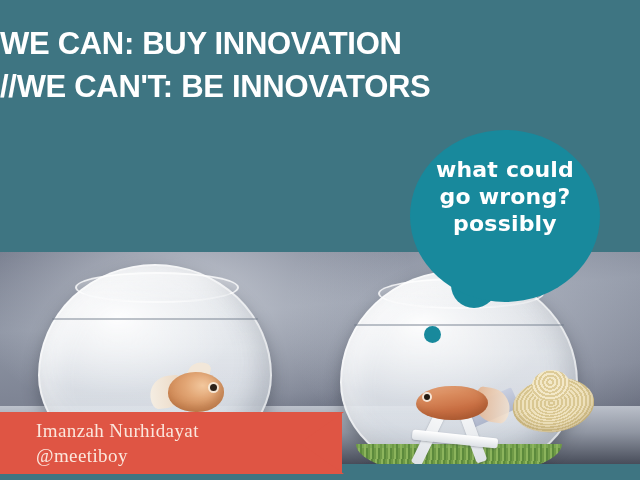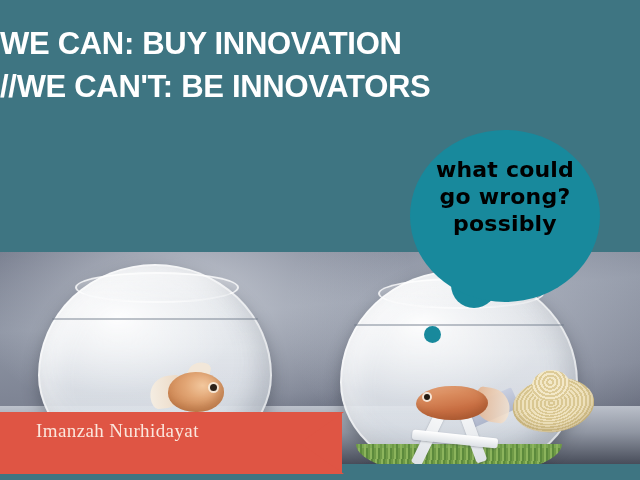--- a/index.html
+++ b/index.html
@@ -265,21 +265,21 @@
     border-radius: 50%;
     background: #18899c;
     z-index: 4;
   }
   .bubble-text {
     position: absolute;
     left: 410px; top: 156px;
     width: 190px;
     z-index: 6;
     text-align: center;
-    color: #000000;
+    color: #ffffff;
     font-family: "DejaVu Sans", sans-serif;
     font-weight: bold;
     font-size: 22px;
     line-height: 27px;
     letter-spacing: 0.2px;
   }
 
   
   .bottom-band {
     position: absolute;
@@ -378,15 +378,16 @@
     <div>go wrong?</div>
     <div>possibly</div>
   </div>
 
   <div class="bottom-band"></div>
 
   <div class="ribbon"></div>
   <div class="ribbon-notch"></div>
   <div class="ribbon-text">
     <div>Imanzah Nurhidayat</div>
+    <div>@meetiboy</div>
   </div>
 
 </div>
 
 </body></html>

